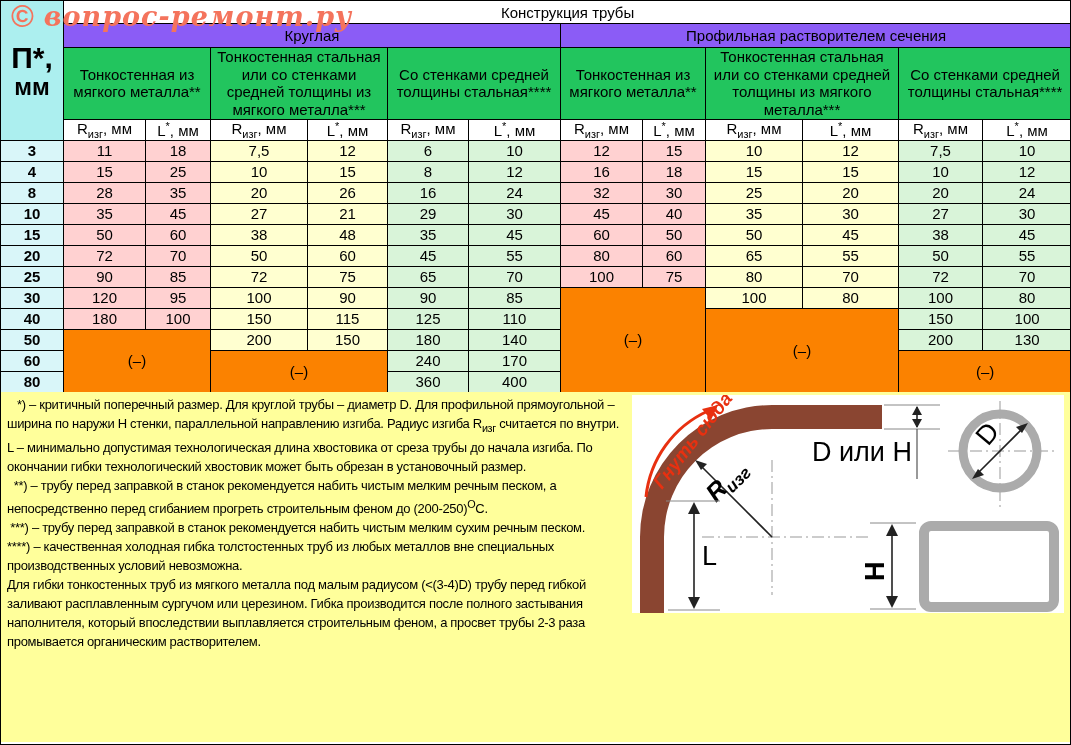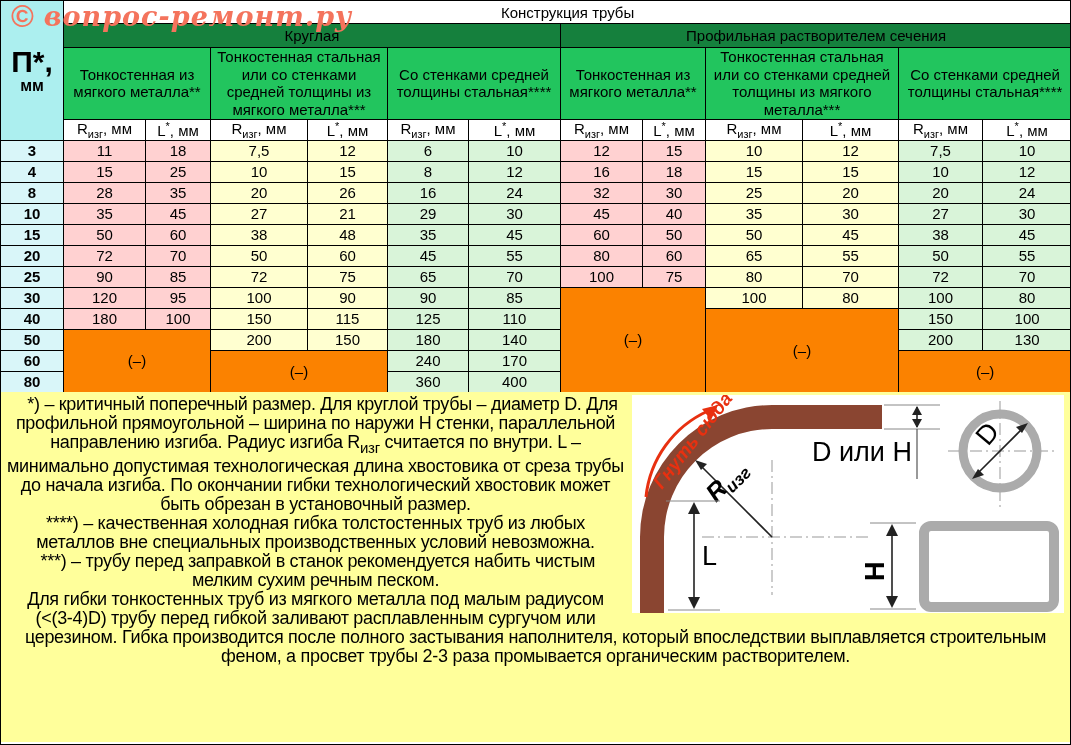--- a/index.html
+++ b/index.html
@@ -38,44 +38,43 @@
     padding:0 2px;overflow:hidden;
     font-size:15px;
   }
   tr.r-title{height:23px;}
   tr.r-half{height:24px;}
   tr.r-sub{height:63px;}
   tr.r-meas{height:14px;}
   td.title{font-size:18px;background:#fff;}
   td.corner{background:var(--cyan-header,#ACEFEF);font-weight:bold;line-height:1.05;}
   td.corner .big{font-size:30px;}
-  td.corner .unit{font-size:16px;text-align:center;}
-  td.half{font-size:17px;background:#15803d;margin-top:8px;}
+  td.corner .unit{font-size:24px;text-align:center;}
+  td.half{font-size:17px;background:#8b5cf6;margin-top:8px;}
   td.sub{font-size:13px;line-height:1.18;background:#22c55e;}
   td.meas{font-size:15px;background:#fff;white-space:nowrap;}
   td.meas sub{font-size:11px;}
   td.meas sup{font-size:11px;}
   td.plabel{background:var(--cyan-rows,#D9F6F9);font-weight:bold;font-size:17px;}
   td.c-pink{background:var(--pink,#FFD1D1);}
   td.c-cream{background:var(--cream,#FFFFD0);}
   td.c-green{background:var(--green,#D9F4D9);}
   td.c-orange{background:var(--orange,#FB8200);font-size:20px;}
   
   .footer{
     box-sizing:border-box;
     width:1069px;height:350px;
     background:var(--footer-bg,#FFFF9B);
     padding:3px 6px 0 6px;
     overflow:hidden;
   }
   .footer p{
     margin:0;padding:0;
-    font-size:18px;line-height:19px;letter-spacing:-0.3px;
+    font-size:13px;line-height:19px;letter-spacing:-0.3px;
     white-space:pre-wrap;
-    text-align:center;
   }
   .footer p.warning{color:var(--warning-red,#FF0000);}
   .diagram-wrap{
     float:right;
     width:432px;height:218px;
     margin:0 0 8px 8px;
     background:#fff;
   }
   svg text{font-family:"Liberation Sans",sans-serif;}
 </style>
@@ -358,18 +357,19 @@
           <line x1="238" y1="214" x2="284" y2="214" stroke="#888" stroke-width="1"></line>
           <line x1="260" y1="131" x2="260" y2="211" stroke="#222" stroke-width="1.6"></line>
           <polygon points="260,129 254,141 266,141" fill="#222"></polygon>
           <polygon points="260,213 254,201 266,201" fill="#222"></polygon>
           <text transform="translate(252,186) rotate(-90)" font-size="27" font-weight="600" fill="#000">H</text>
         </g>
       </svg>
     </div>
 
     <p><span>   *) – критичный поперечный размер. Для круглой трубы – диаметр D. Для профильной прямоугольной – ширина по наружи Н стенки, параллельной направлению изгиба. Радиус изгиба R</span><sub>изг</sub><span> считается по внутри. L – минимально допустимая технологическая длина хвостовика от среза трубы до начала изгиба. По окончании гибки технологический хвостовик может быть обрезан в установочный размер.</span></p>
+    <p><span>  **) – трубу перед заправкой в станок рекомендуется набить чистым мелким речным песком, а непосредственно перед сгибанием прогреть строительным феном до (200-250)</span><sup>О</sup><span>С.</span></p>
+    <p> ***) – трубу перед заправкой в станок рекомендуется набить чистым мелким сухим речным песком.</p>
     <p>****) – качественная холодная гибка толстостенных труб из любых металлов вне специальных производственных условий невозможна.</p>
-    <p> ***) – трубу перед заправкой в станок рекомендуется набить чистым мелким сухим речным песком.</p>
     <p>Для гибки тонкостенных труб из мягкого металла под малым радиусом (&lt;(3-4)D) трубу перед гибкой заливают расплавленным сургучом или церезином. Гибка производится после полного застывания наполнителя, который впоследствии выплавляется строительным феном, а просвет трубы 2-3 раза промывается органическим растворителем.</p>
   </div>
 
 </div>
 
 </body></html>

